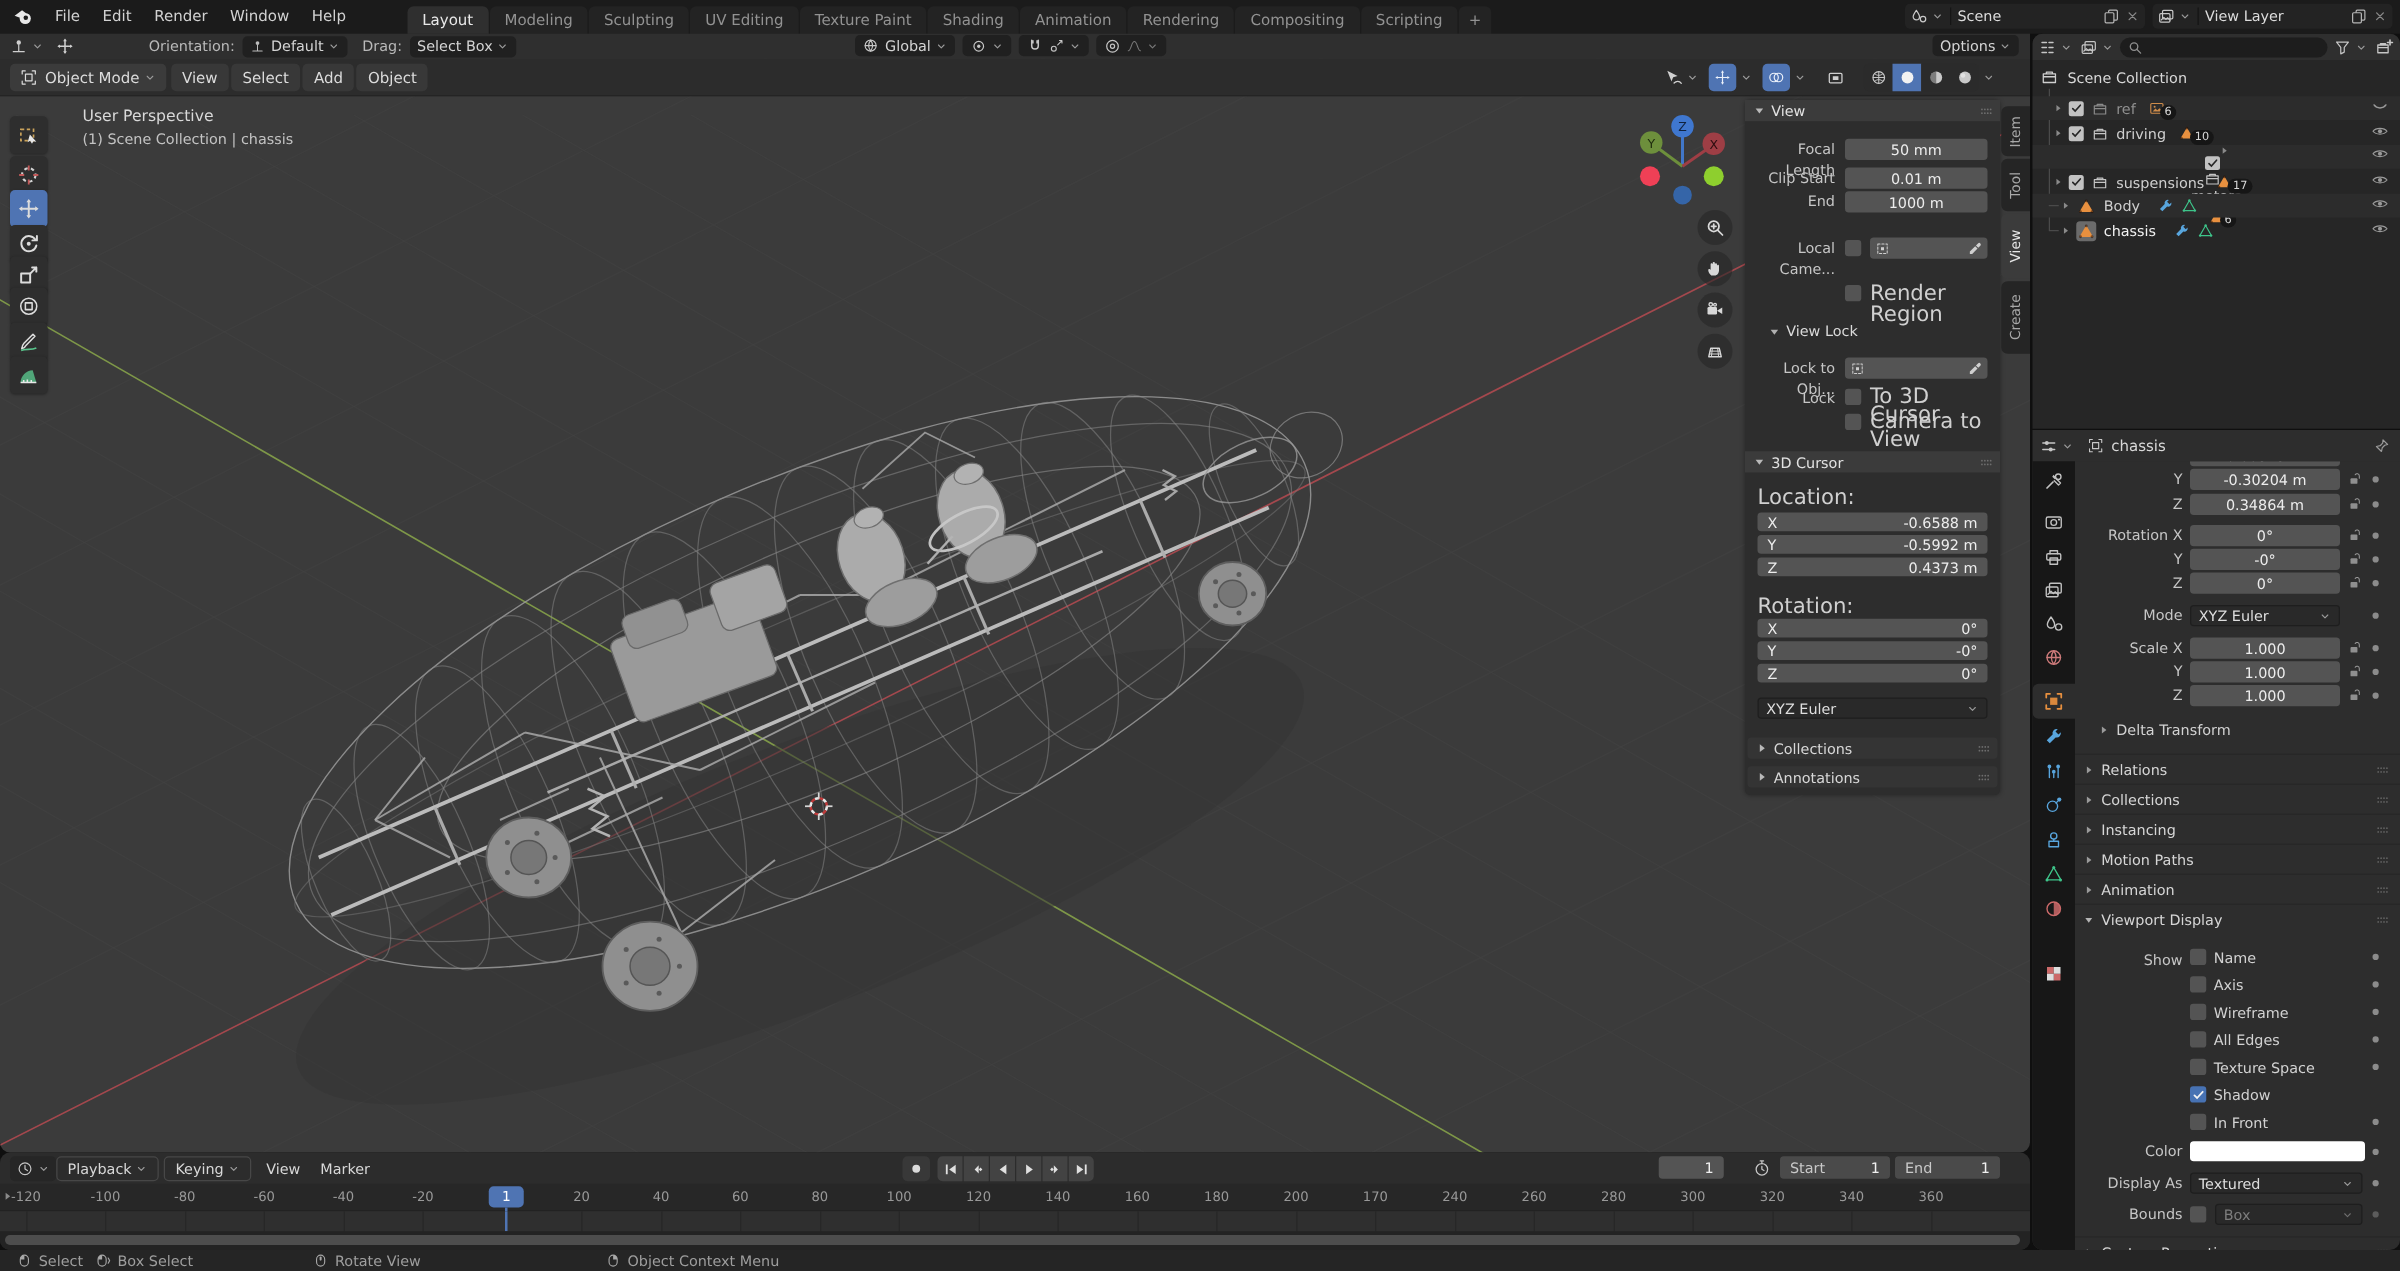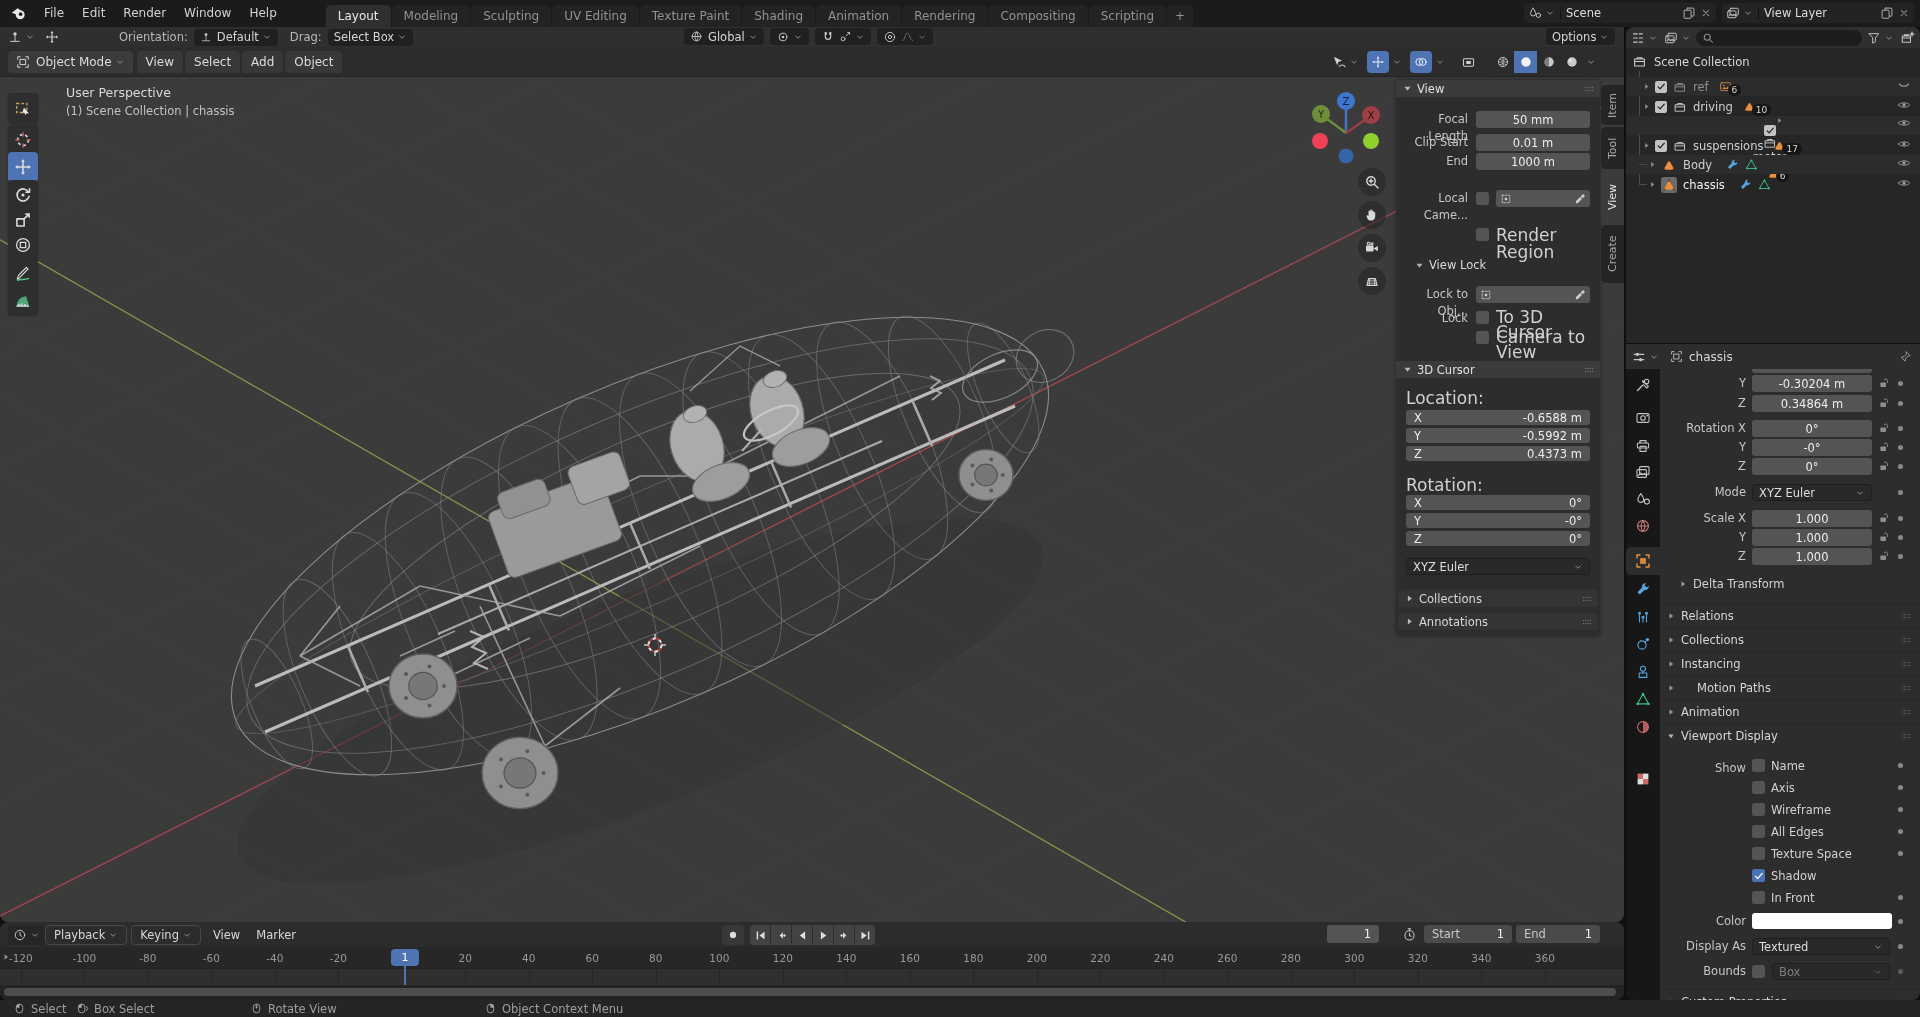--- a/index.html
+++ b/index.html
@@ -1411,21 +1411,21 @@
             </g>
           </svg>
         </span>
       </div>
       <div class="sect" style="top: 306px;">
         <span style="display: inline-flex; line-height: 0; margin: 0px 5px 0px 6px; color: rgb(154, 154, 154);">
           <svg width="10" height="10" viewBox="0 0 16 16">
             <path d="M5.6 3.6v8.8L11.4 8z" fill="currentColor"></path>
           </svg>
         </span>
-        <span style="flex: 1 1 0%; margin-left: 16px;">Motion Paths</span>
+        <span style="flex: 1 1 0%;">Motion Paths</span>
         <span style="display: inline-flex; line-height: 0; margin-right: 8px; color: rgb(96, 96, 96);">
           <svg width="12" height="12" viewBox="0 0 16 16">
             <g fill="currentColor">
               <circle cx="3.4" cy="6" r=".95"></circle>
               <circle cx="6.5" cy="6" r=".95"></circle>
               <circle cx="9.6" cy="6" r=".95"></circle>
               <circle cx="12.7" cy="6" r=".95"></circle>
               <circle cx="3.4" cy="10" r=".95"></circle>
               <circle cx="6.5" cy="10" r=".95"></circle>
               <circle cx="9.6" cy="10" r=".95"></circle>
@@ -1670,21 +1670,21 @@
       <div class="tick-label" style="left: 443.3px;">20</div>
       <div class="tick-label" style="left: 506.8px;">40</div>
       <div class="tick-label" style="left: 570.3px;">60</div>
       <div class="tick-label" style="left: 633.8px;">80</div>
       <div class="tick-label" style="left: 697.3px;">100</div>
       <div class="tick-label" style="left: 760.8px;">120</div>
       <div class="tick-label" style="left: 824.3px;">140</div>
       <div class="tick-label" style="left: 887.8px;">160</div>
       <div class="tick-label" style="left: 951.3px;">180</div>
       <div class="tick-label" style="left: 1014.8px;">200</div>
-      <div class="tick-label" style="left: 1078.3px;">220</div>
+      <div class="tick-label" style="left: 1078.3px;">170</div>
       <div class="tick-label" style="left: 1141.8px;">240</div>
       <div class="tick-label" style="left: 1205.3px;">260</div>
       <div class="tick-label" style="left: 1268.8px;">280</div>
       <div class="tick-label" style="left: 1332.3px;">300</div>
       <div class="tick-label" style="left: 1395.8px;">320</div>
       <div class="tick-label" style="left: 1459.3px;">340</div>
       <div class="tick-label" style="left: 1522.8px;">360</div>
       <div style="position: absolute; left: 391px; top: 2px; width: 28px; height: 17px; background: rgb(79, 116, 179); border-radius: 4px; color: rgb(255, 255, 255); font-size: 11px; display: flex; align-items: center; justify-content: center;">1</div>
       <div style="position: absolute; left: 404px; top: 19px; width: 2px; height: 3px; background: rgb(79, 116, 179);"></div>
       <div style="position: absolute; left: 1px; top: 4px;"><span style="display: inline-flex; line-height: 0; color: rgb(138, 138, 138);">

